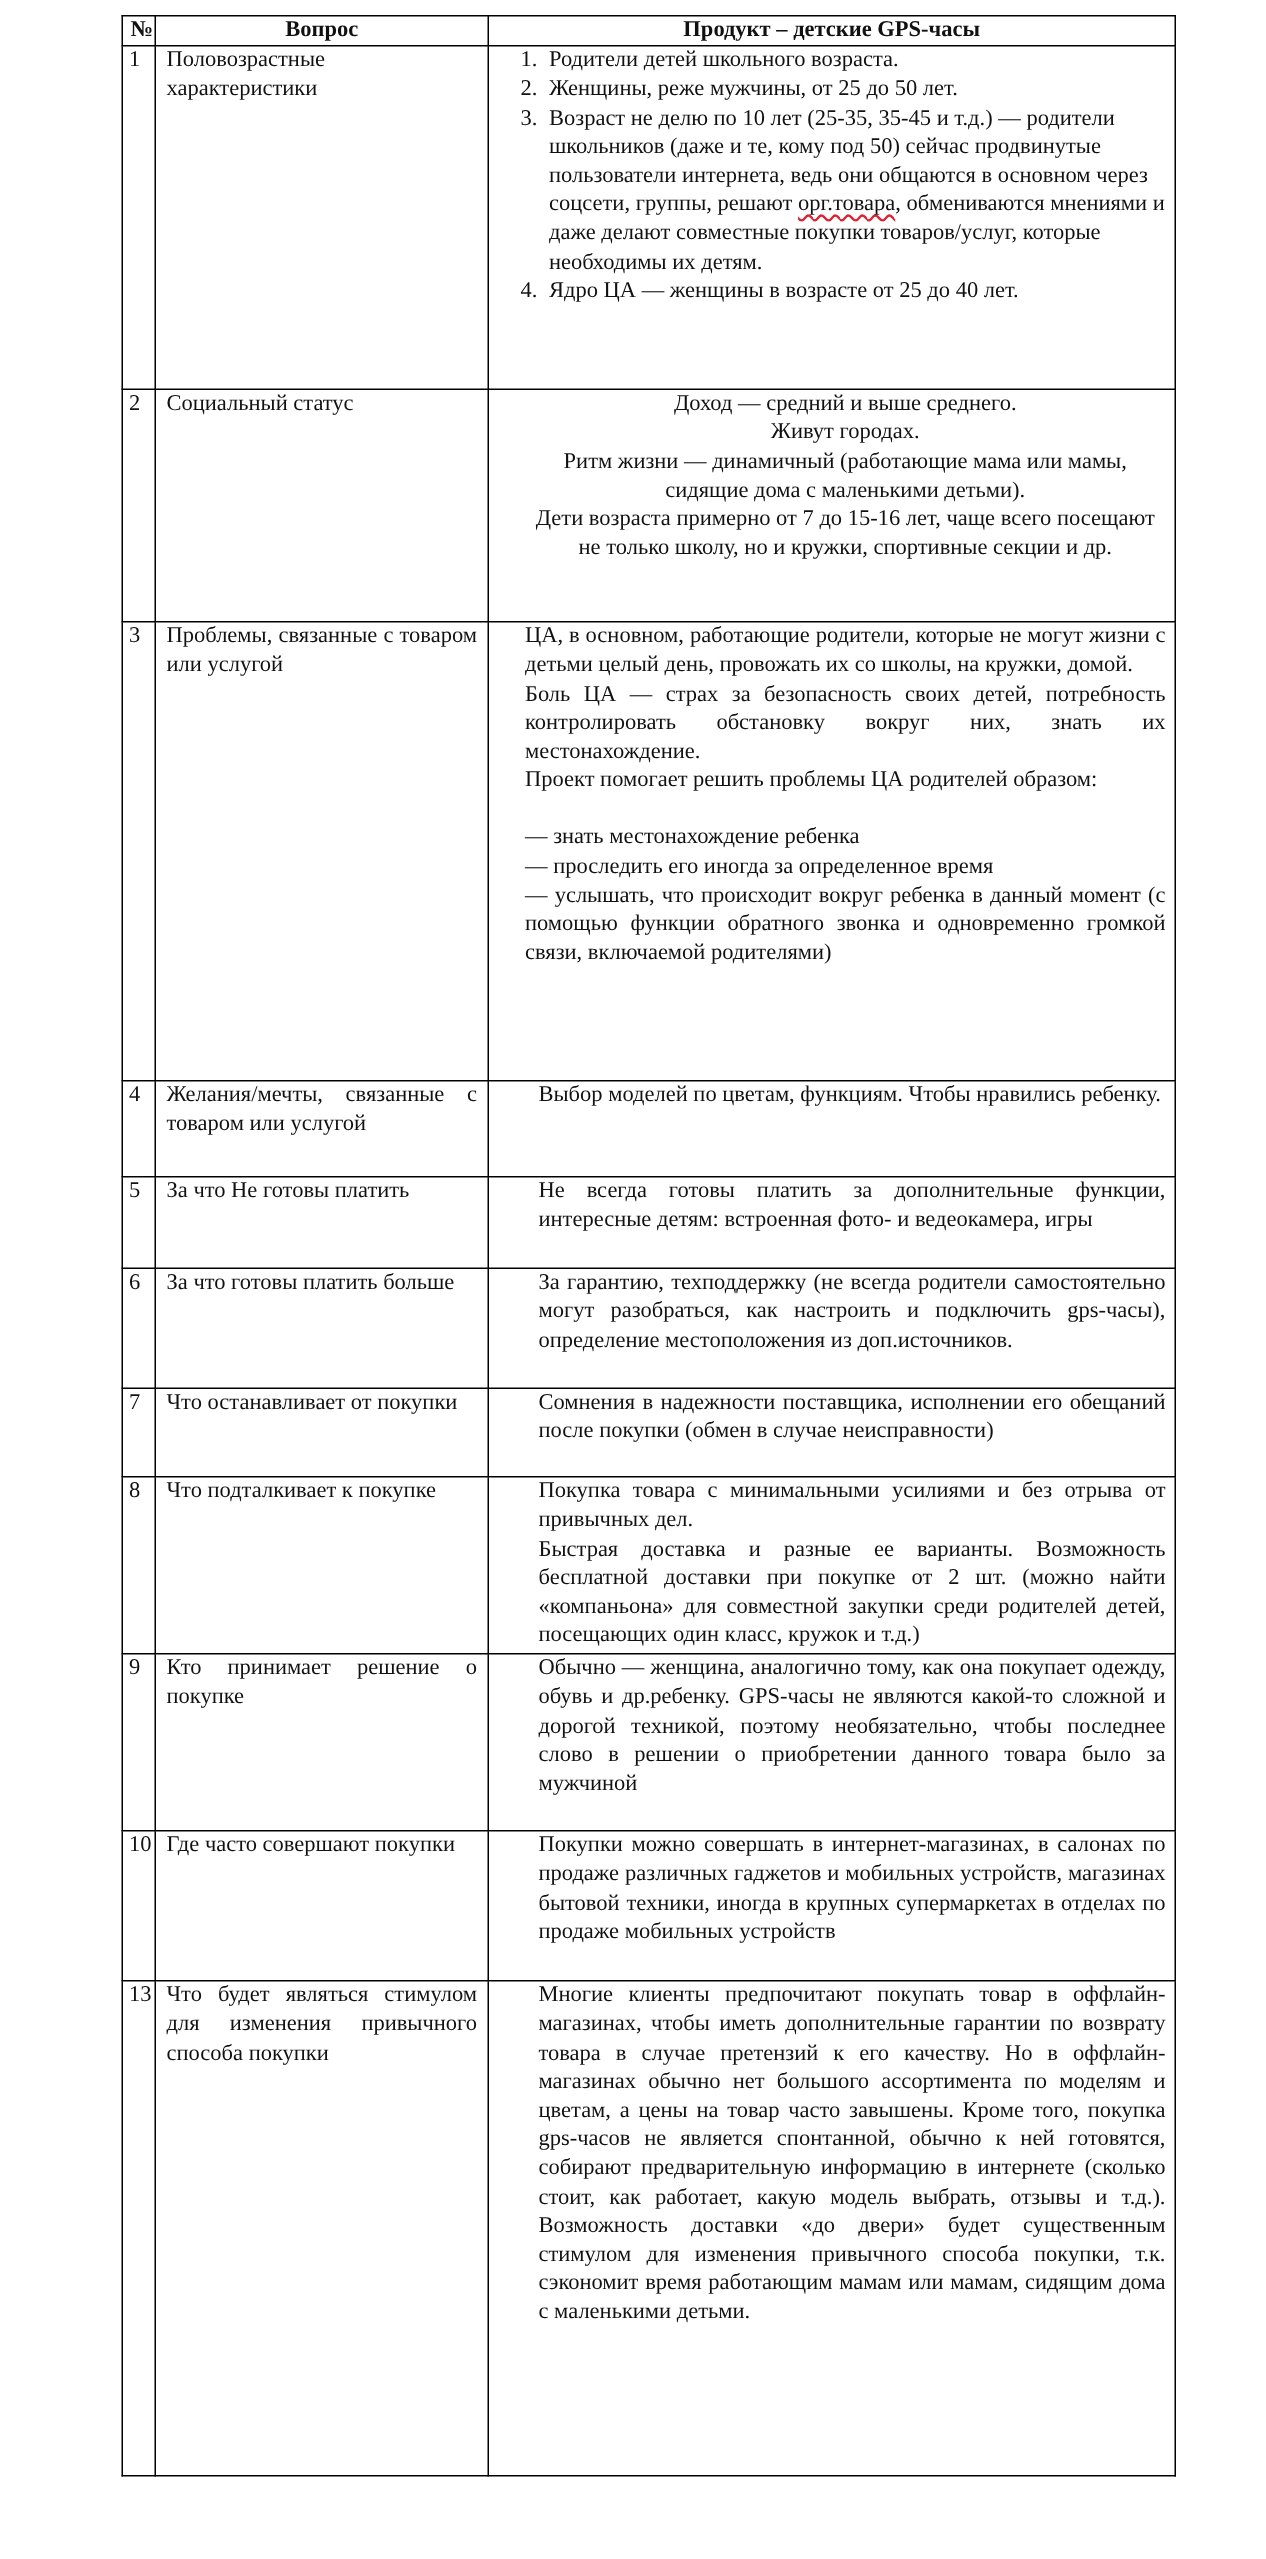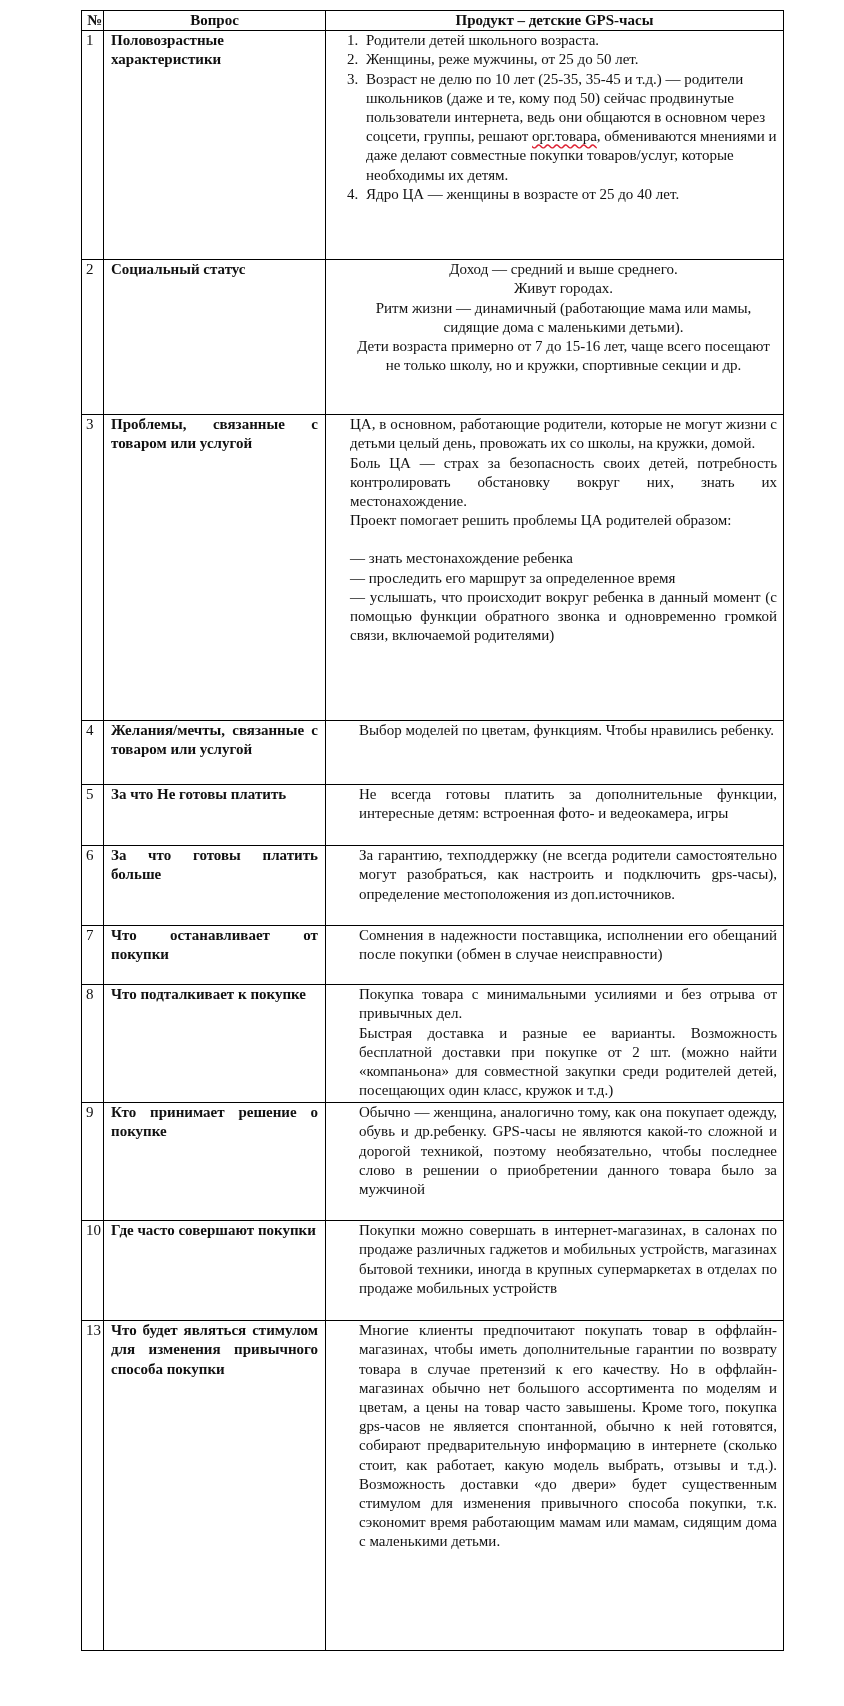--- a/index.html
+++ b/index.html
@@ -7,21 +7,21 @@
          font-family: "Liberation Serif", "DejaVu Serif", serif; color: #111; }
   .tbl { position: absolute; left: 81px; top: 10px; width: 702px; }
   table { border-collapse: collapse; width: 702px; table-layout: fixed; }
   td, th { border: 1.3px solid #000; vertical-align: top; padding: 0 5px 0 5px;
            font-size: 15px; line-height: 19.2px; }
   th { font-weight: bold; text-align: center; padding-top: 0; padding-bottom: 0; height: 19px; }
   col.c1 { width: 22px; }
   col.c2 { width: 222px; }
   col.c3 { width: 458px; }
   td.num { padding-left: 4px; padding-right: 2px; }
-  td.q { font-weight: bold; text-align: justify; text-align-last: left; padding-left: 7px; padding-right: 7px; margin-left: 48px; }
+  td.q { font-weight: normal; text-align: justify; text-align-last: left; padding-left: 7px; padding-right: 7px; margin-left: 48px; }
   td.a { text-align: justify; padding-left: 24px; padding-right: 6px; font-family: Liberation Serif, serif; }
   td.a.narrow { padding-left: 33px; }
   .line { display: block; }
   ol { margin: 0; padding-left: 28px; }
   ol li { padding-left: 4px; }
   .squiggle { text-decoration: underline wavy #d23; text-underline-offset: 2px; }
   .blank { height: 19px; }
 </style>
 </head>
 <body>
@@ -68,21 +68,21 @@
 
     <tr style="height:306px">
       <td class="num">3</td>
       <td class="q">Проблемы, связанные с товаром или услугой</td>
       <td class="a">
         <span class="line">ЦА, в основном, работающие родители, которые не могут жизни с детьми целый день, провожать их со школы, на кружки, домой.</span>
         <span class="line">Боль ЦА — страх за безопасность своих детей, потребность контролировать обстановку вокруг них, знать их местонахождение.</span>
         <span class="line">Проект помогает решить проблемы ЦА родителей образом:</span>
         <span class="line blank"></span>
         <span class="line">— знать местонахождение ребенка</span>
-        <span class="line">— проследить его маршрут за определенное время</span>
+        <span class="line">— проследить его иногда за определенное время</span>
         <span class="line">— услышать, что происходит вокруг ребенка в данный момент (с помощью функции обратного звонка и одновременно громкой связи, включаемой родителями)</span>
       </td>
     </tr>
 
     <tr style="height:64px">
       <td class="num">4</td>
       <td class="q">Желания/мечты, связанные с товаром или услугой</td>
       <td class="a narrow">
         <span class="line">Выбор моделей по цветам, функциям. Чтобы нравились ребенку.</span>
       </td>

